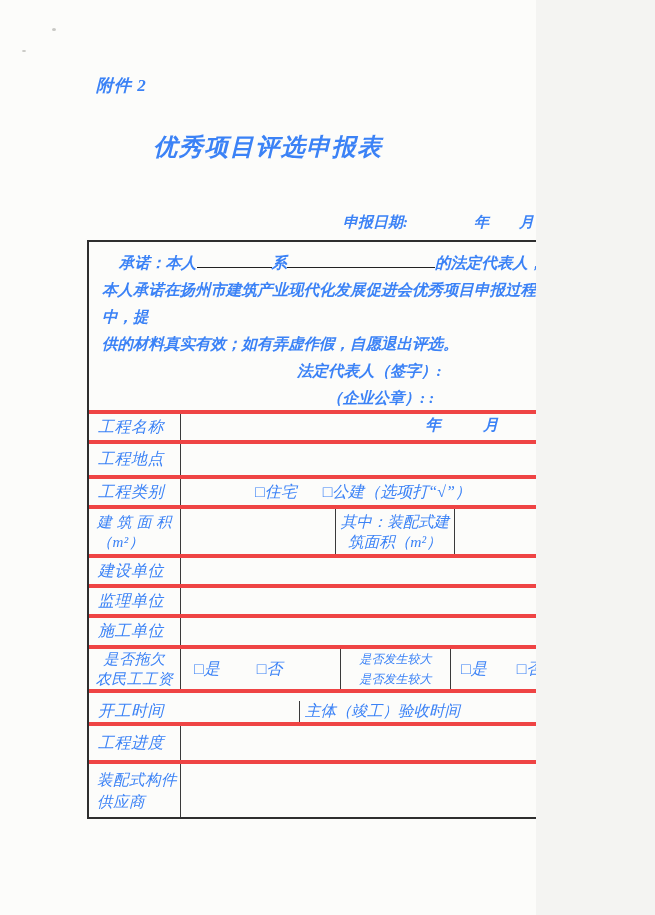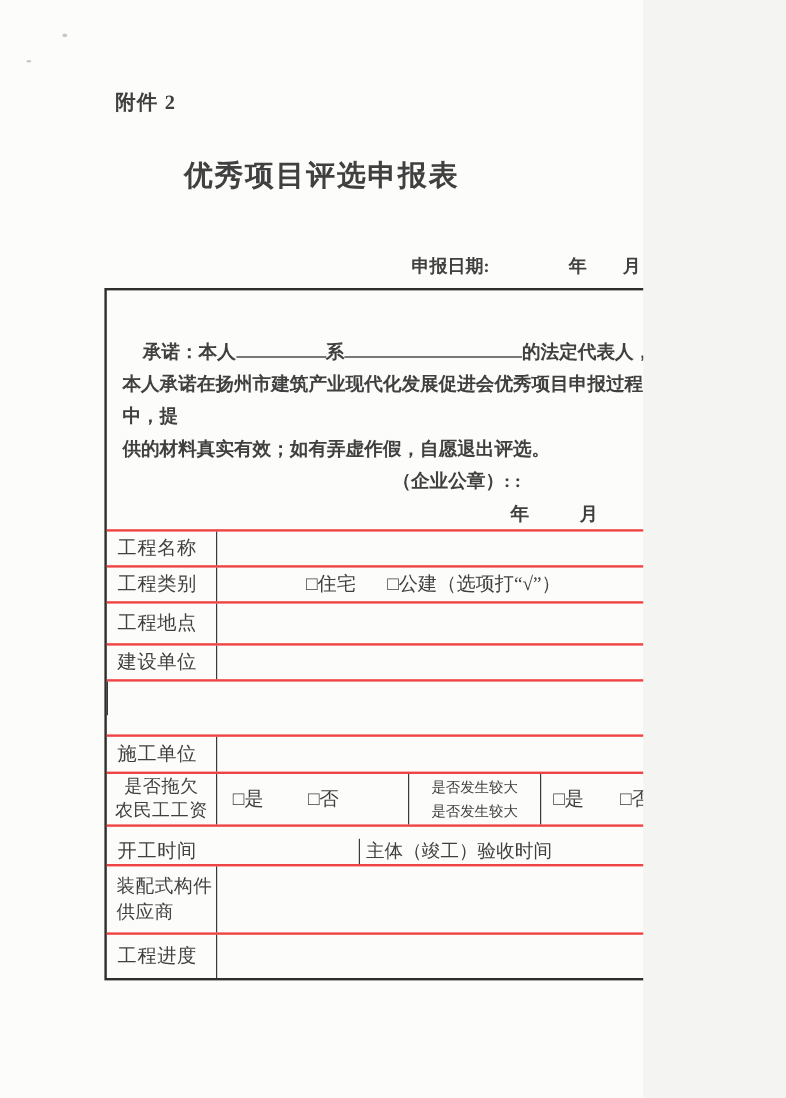--- a/index.html
+++ b/index.html
@@ -3,21 +3,21 @@
 <meta charset="utf-8">
 <style>
   html,body { margin:0; padding:0; }
   body {
     width:655px; height:915px;
     background:#f4f4f2;
     font-family:"Liberation Serif","DejaVu Serif",serif;
   }
   .page {
     position:relative; width:536px; height:915px;
-    background:#fcfcfa; color:#404040; overflow:hidden;
+    background:#fcfcfa; color:#3b82f6; overflow:hidden;font-style:italic;
   }
   .speck { position:absolute; background:#c8c8c4; border-radius:50%; }
 
   .attachment {
     position:absolute; left:96px; top:74px;
     font-size:17px; font-weight:bold; letter-spacing:1px;
   }
   .title {
     position:absolute; left:0; right:0; top:132px;
     text-align:center; font-weight:bold;
@@ -30,34 +30,34 @@
   }
   .date-line .dl-year  { margin-left:66px; }
   .date-line .dl-month { margin-left:30px; }
   .date-line .dl-day   { margin-left:21px; }
 
   .tbl {
     position:absolute; left:87px; top:240px; width:483px;
     border:2px solid #2e2e2e; box-sizing:border-box;
     background:transparent;
   }
-  .row { display:flex; border-top:2px solid #ef4444; box-sizing:border-box; }
-  .row.first { border-top:none;margin-top:31px; }
+  .row { display:flex; border-top:4px solid #ef4444; box-sizing:border-box; }
+  .row.first { border-top:none; }
   .cell {
     box-sizing:border-box; border-left:1px solid #3a3a3a;
     display:flex; align-items:center; font-size:16px; min-width:0;
   }
   .cell.nob { border-left:none; }
   .label-cell { flex:0 0 91px; padding-left:9px; letter-spacing:0.5px; }
   .grow { flex:1 1 auto; }
   .w155 { flex:0 0 155px; } .w119 { flex:0 0 119px; }
   .w160 { flex:0 0 160px; } .w110 { flex:0 0 110px; }
   .w166 { flex:0 0 166px; }
   .h30 { height:30px; } .h35 { height:35px; } .h49 { height:49px; }
-  .h31 { height:31px;margin-top:16px; } .h44 { height:44px; } .h33 { height:33px;align-items:flex-end; }
+  .h31 { height:31px; } .h44 { height:44px; } .h33 { height:33px;align-items:flex-end; }
   .h38 { height:38px; } .h57 { height:57px; }
 
   .label2 {
     flex-direction:column; justify-content:center; align-items:flex-start;
     line-height:20px; font-size:15px; padding-left:8px; letter-spacing:0.5px;
   }
   .label2.ctr { align-items:center; padding-left:0; }
   .mid2 {
     flex-direction:column; justify-content:center; align-items:center;
     line-height:20px; font-size:15.5px; letter-spacing:0;
@@ -108,55 +108,69 @@
   <div class="tbl">
 
     <div class="row first commitment-row">
       <div class="cell nob grow" style="align-items:flex-start;">
         <div class="commit">
           <div class="c-l1">
             <span>承诺：本人</span><span class="uline w1"></span><span>系</span><span class="uline w2"></span><span>的法定代表人，</span>
           </div>
           <div>本人承诺在扬州市建筑产业现代化发展促进会优秀项目申报过程中，提</div>
           <div>供的材料真实有效；如有弄虚作假，自愿退出评选。</div>
+          <div class="c-sign">法定代表人（签字）:</div>
           <div class="c-seal">（企业公章）: :</div>
           <div class="c-date">
             <span>年</span>
             <span>月</span>
             <span>日</span>
           </div>
         </div>
       </div>
     </div>
 
     <div class="row h30">
       <div class="cell nob label-cell">工程名称</div>
       <div class="cell grow"></div>
     </div>
 
+    <div class="row h35">
+      <div class="cell nob label-cell">工程地点</div>
+      <div class="cell grow"></div>
+    </div>
+
     <div class="row h30">
       <div class="cell nob label-cell">工程类别</div>
       <div class="cell grow opts">
         <span><span>□</span><span>住宅</span></span>
         <span><span>□</span><span>公建（选项打“√”）</span></span>
       </div>
     </div>
 
-    <div class="row h35">
-      <div class="cell nob label-cell">工程地点</div>
-      <div class="cell grow"></div>
-    </div>
-
+    <div class="row h49">
+      <div class="cell nob label2" style="flex:0 0 91px;">
+        <span>建 筑 面 积</span>
+        <span>（m²）</span>
+      </div>
+      <div class="cell w155"></div>
+      <div class="cell mid2 w119">
+        <span>其中：装配式建</span>
+        <span>筑面积（m²）</span>
+      </div>
+      <div class="cell grow"></div>
+    </div>
 
     <div class="row h30">
       <div class="cell nob label-cell">建设单位</div>
       <div class="cell grow"></div>
     </div>
 
     <div class="row h30">
+      <div class="cell nob label-cell">监理单位</div>
       <div class="cell grow"></div>
     </div>
 
     <div class="row h31">
       <div class="cell nob label-cell">施工单位</div>
       <div class="cell grow"></div>
     </div>
 
     <div class="row h44">
       <div class="cell nob label2 ctr" style="flex:0 0 91px;">
@@ -177,27 +191,27 @@
       </div>
     </div>
 
     <div class="row h33">
       <div class="cell nob label-cell">开工时间</div>
       <div class="cell w119"></div>
       <div class="cell w166 centered">主体（竣工）验收时间</div>
       <div class="cell grow"></div>
     </div>
 
+    <div class="row h38">
+      <div class="cell nob label-cell">工程进度</div>
+      <div class="cell grow"></div>
+    </div>
+
     <div class="row h57">
       <div class="cell nob label2" style="flex:0 0 91px; font-size:15.5px; line-height:22px;">
         <span>装配式构件</span>
         <span>供应商</span>
       </div>
       <div class="cell grow"></div>
     </div>
 
-    <div class="row h38">
-      <div class="cell nob label-cell">工程进度</div>
-      <div class="cell grow"></div>
-    </div>
-
   </div>
 </div>
 
 </body></html>

